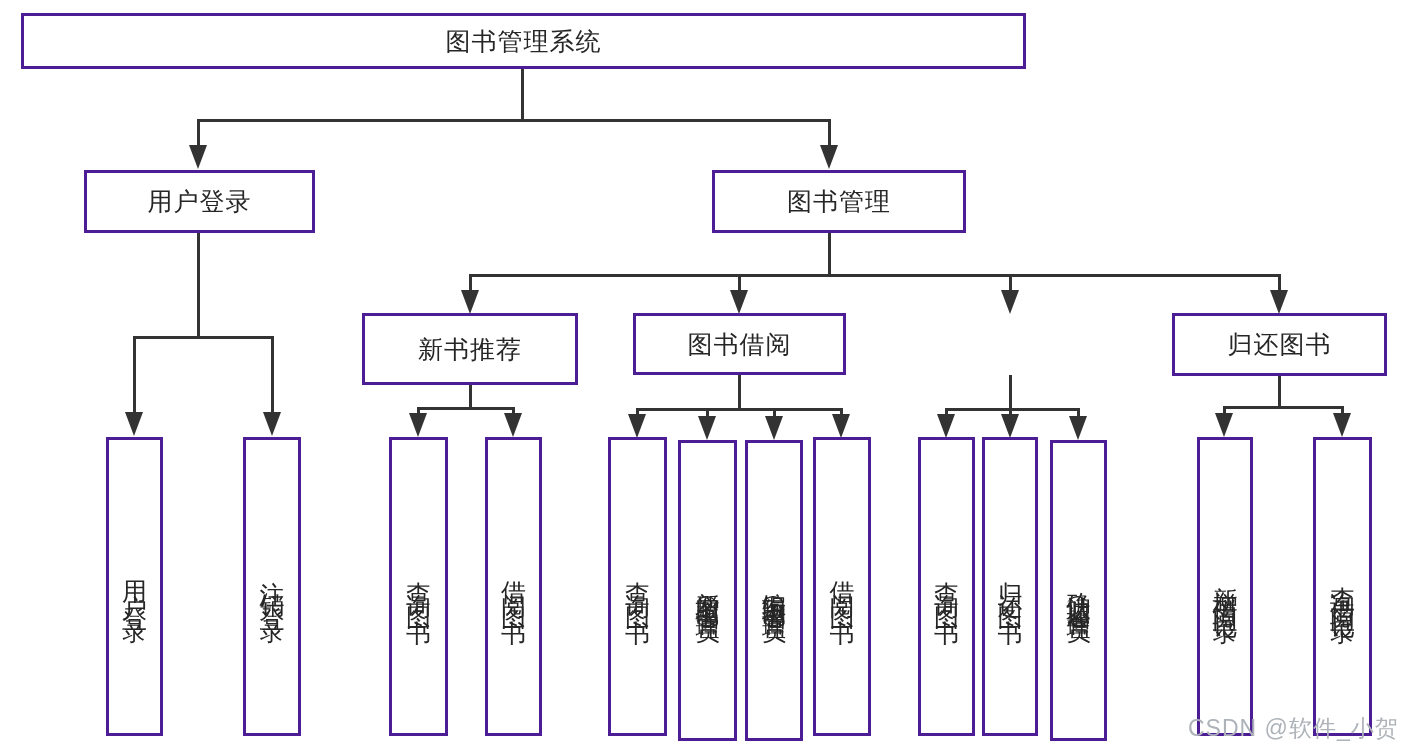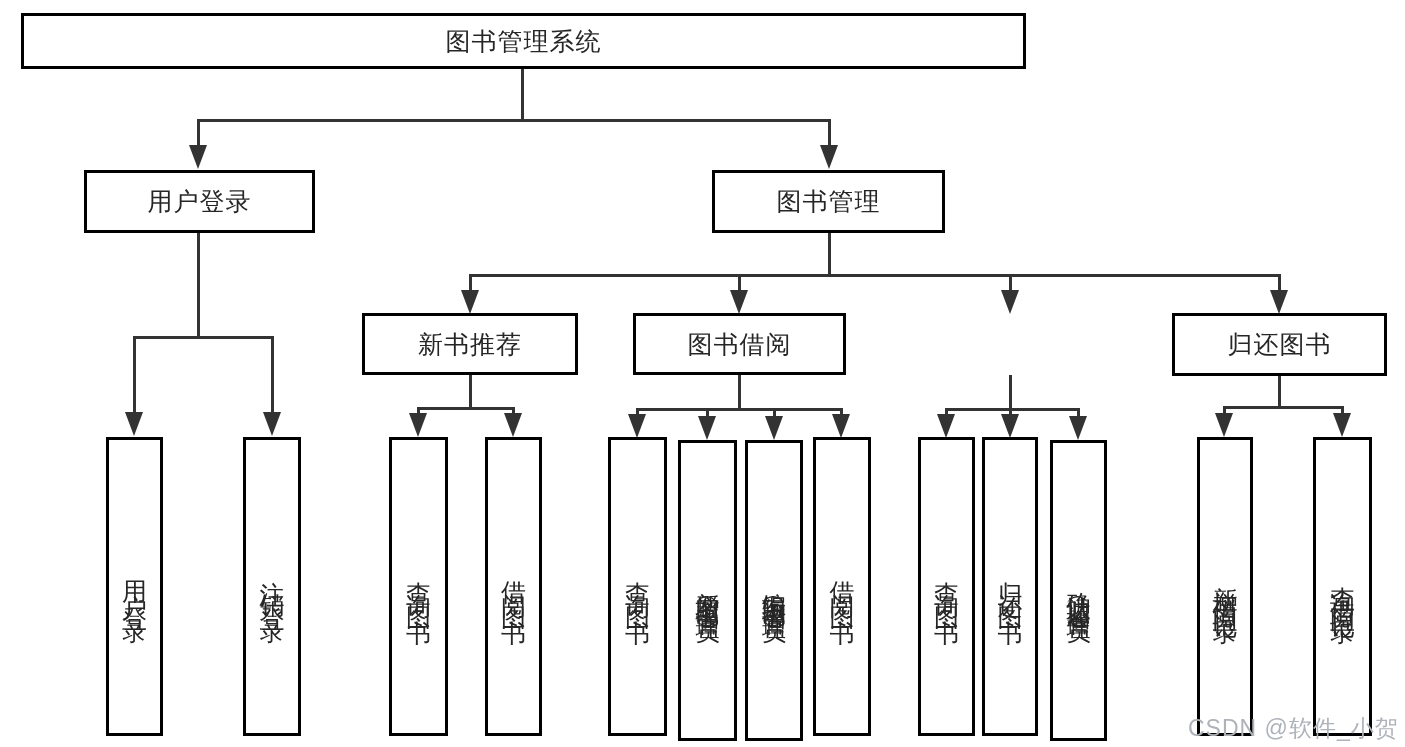--- a/index.html
+++ b/index.html
@@ -6,21 +6,21 @@
   #stage{
     position:relative;
     width:1405px;height:747px;
     background:#ffffff;
     font-family:"Liberation Sans", sans-serif;
     overflow:hidden;
   }
   .box{
     position:absolute;
     box-sizing:border-box;
-    border:3px solid #000000;
+    border:3px solid #4c1d95;
     background:#ffffff;
     display:flex;align-items:center;justify-content:center;
     color:#262626;
     font-size:25px;
     letter-spacing:1px;
     white-space:nowrap;
   }
   .vbox span{
     writing-mode:vertical-rl;
     text-orientation:mixed;
@@ -118,25 +118,25 @@
   <div class="stem" style="left:1341px;top:406px;height:9px;"></div>
   <div class="ah" style="left:1333px;top:413px;"></div>
 
   <div class="box" style="left:21px;top:13px;width:1005px;height:56px;">
     <span>图书管理系统</span>
   </div>
 
   <div class="box" style="left:84px;top:170px;width:231px;height:63px;">
     <span>用户登录</span>
   </div>
-  <div class="box" style="left:712px;top:170px;width:233px;height:63px;">
+  <div class="box" style="left:712px;top:170px;width:254px;height:63px;">
     <span>图书管理</span>
   </div>
 
-  <div class="box" style="left:362px;top:313px;width:216px;height:62px;">
+  <div class="box" style="left:362px;top:313px;width:216px;height:72px;">
     <span>新书推荐</span>
   </div>
   <div class="box" style="left:633px;top:313px;width:213px;height:62px;">
     <span>图书借阅</span>
   </div>
   <div class="box" style="left:1172px;top:313px;width:215px;height:63px;">
     <span>归还图书</span>
   </div>
 
   <div class="box vbox sp-wide" style="left:106px;top:437px;width:57px;height:299px;">

